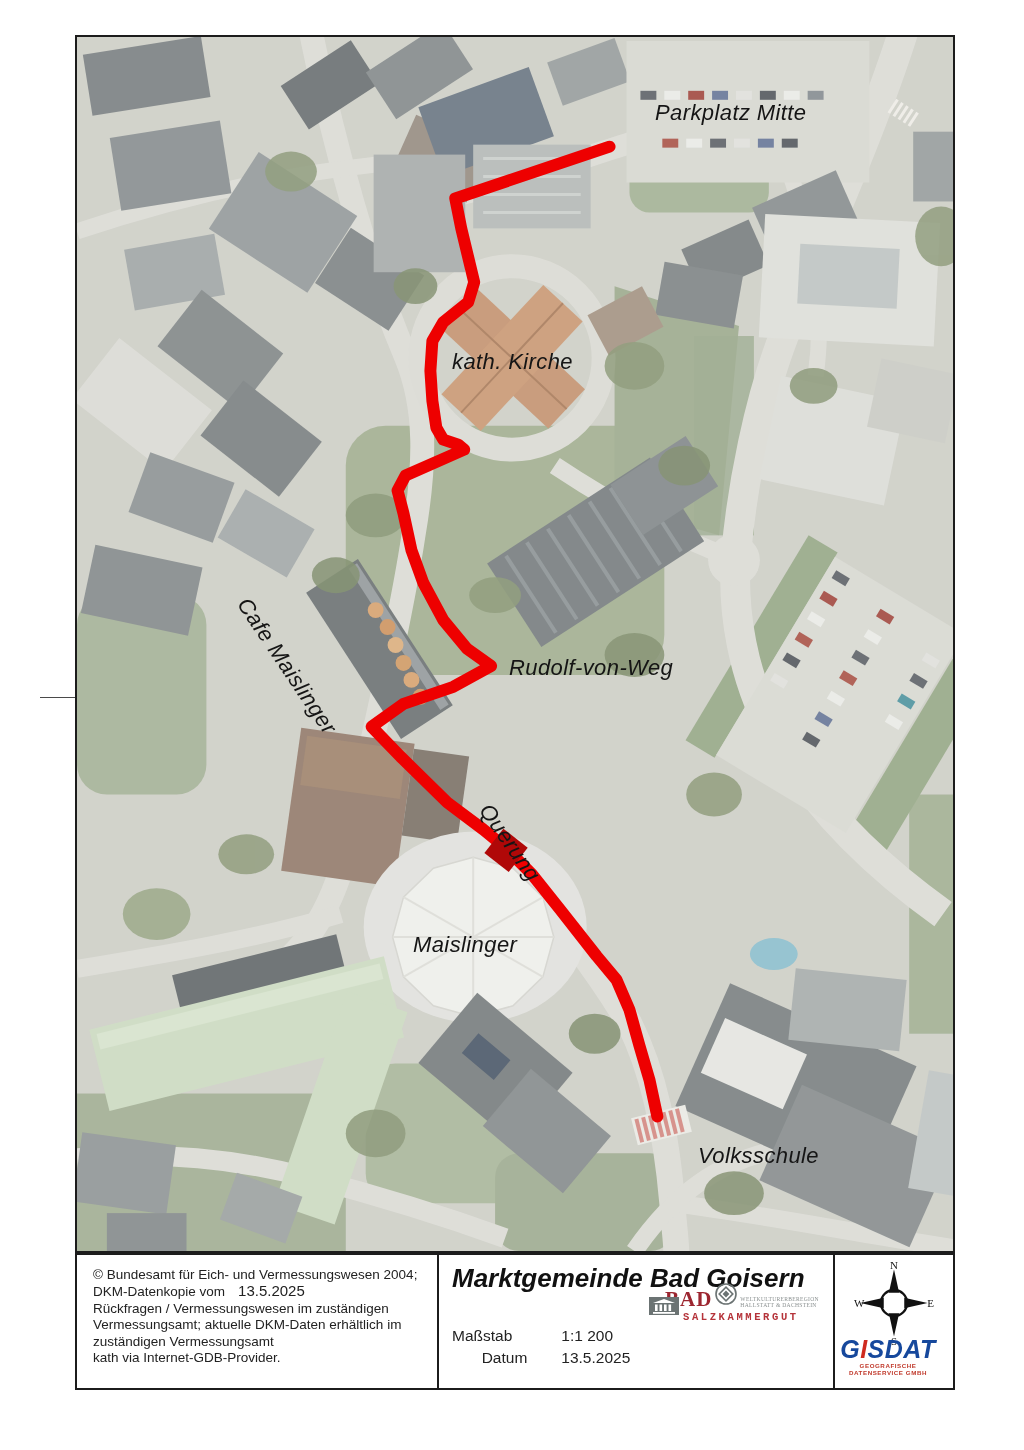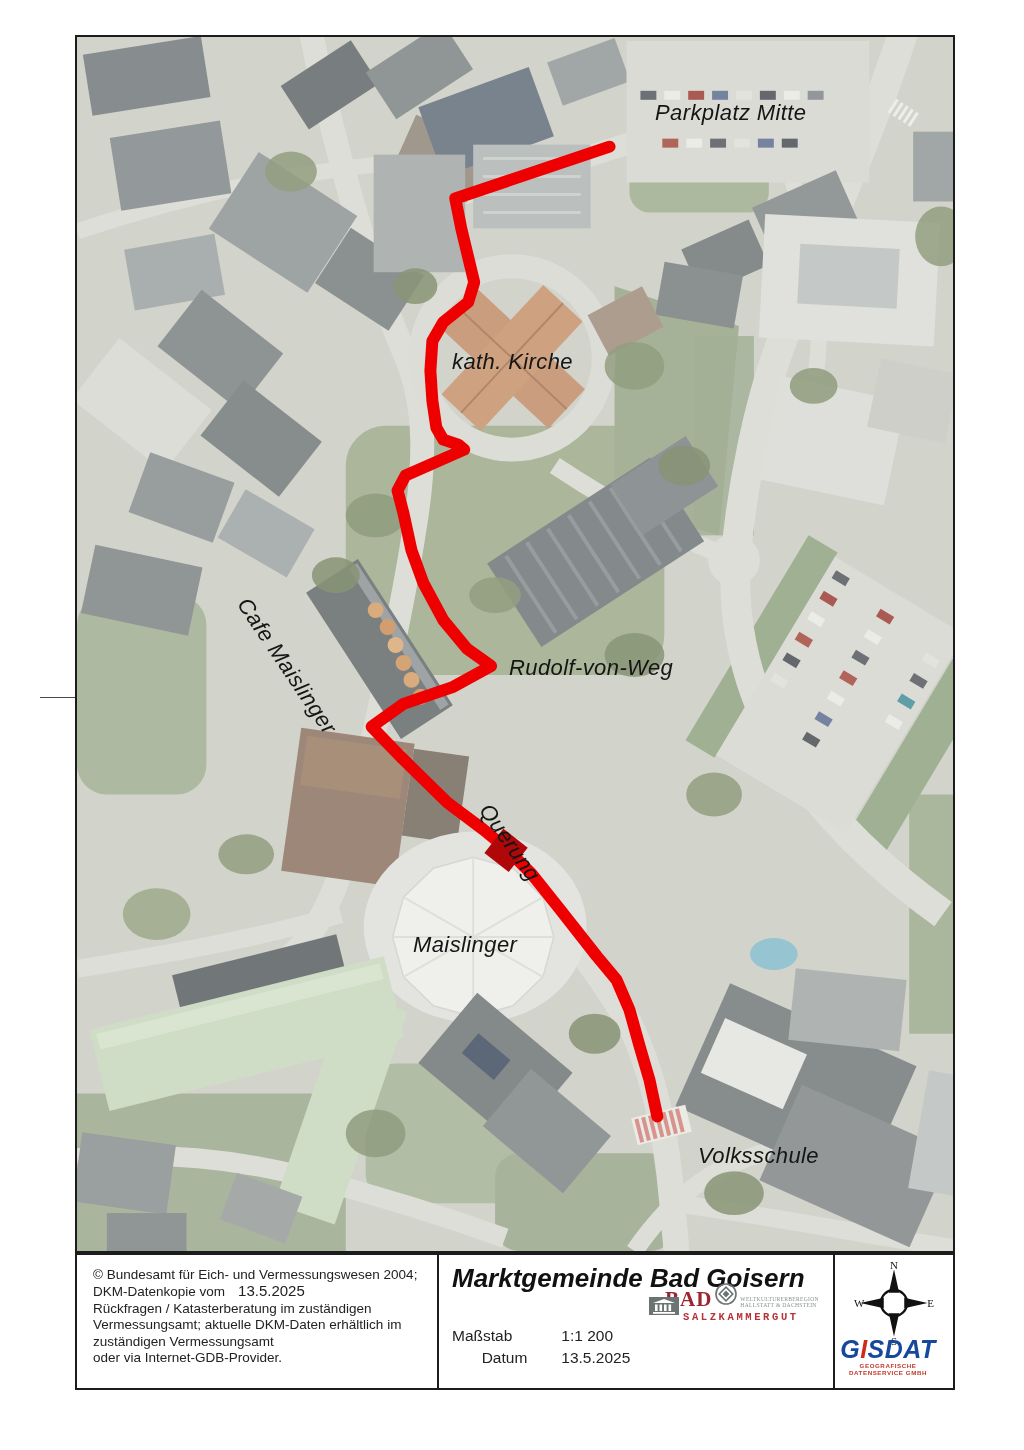--- a/index.html
+++ b/index.html
@@ -313,24 +313,24 @@
         <div class="map-label" style="left: 336px; top: 895px;">Maislinger</div>
         <div class="map-label" style="left: 621px; top: 1106px;">Volksschule</div>
       </div>
   </div>
 
   <div class="box box-copyright">
     <div>© Bundesamt für Eich- und Vermessungswesen 2004;</div>
     <div>
       <span>DKM-Datenkopie vom</span><span class="date-ins">13.5.2025</span>
     </div>
-    <div>Rückfragen / Katasterberatung im zuständigen</div>
+    <div>Rückfragen / Vermessungswesen im zuständigen</div>
     <div>Vermessungsamt; aktuelle DKM-Daten erhältlich im</div>
     <div>zuständigen Vermessungsamt</div>
-    <div>oder via Internet-GDB-Provider.</div>
+    <div>kath via Internet-GDB-Provider.</div>
   </div>
 
   <div class="box box-title">
     <div class="map-title">Marktgemeinde Bad Goisern</div>
     <div class="meta-row meta-scale">
       <span class="lbl">Maßstab</span>
       <span>1:1 200</span>
     </div>
     <div class="meta-row meta-date">
       <span class="lbl">Datum</span>

